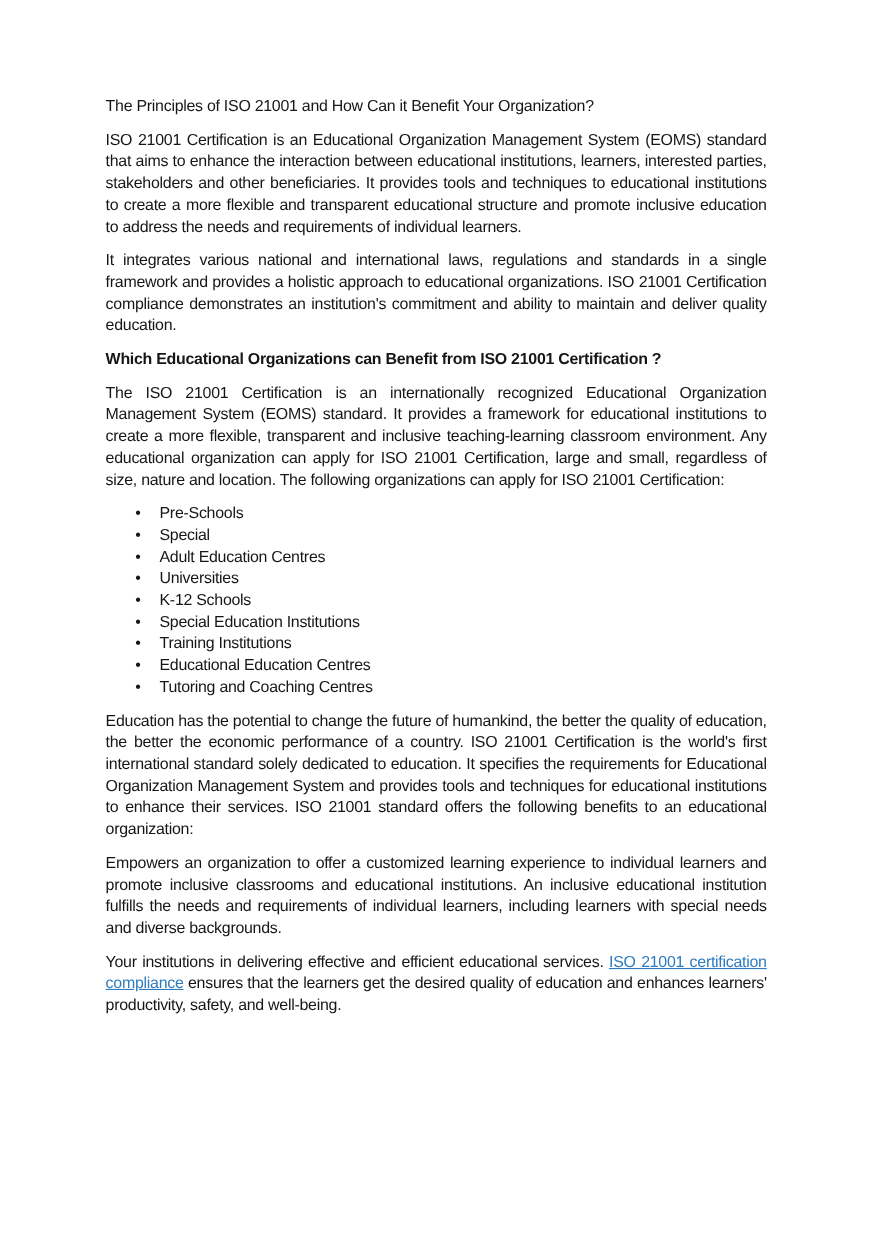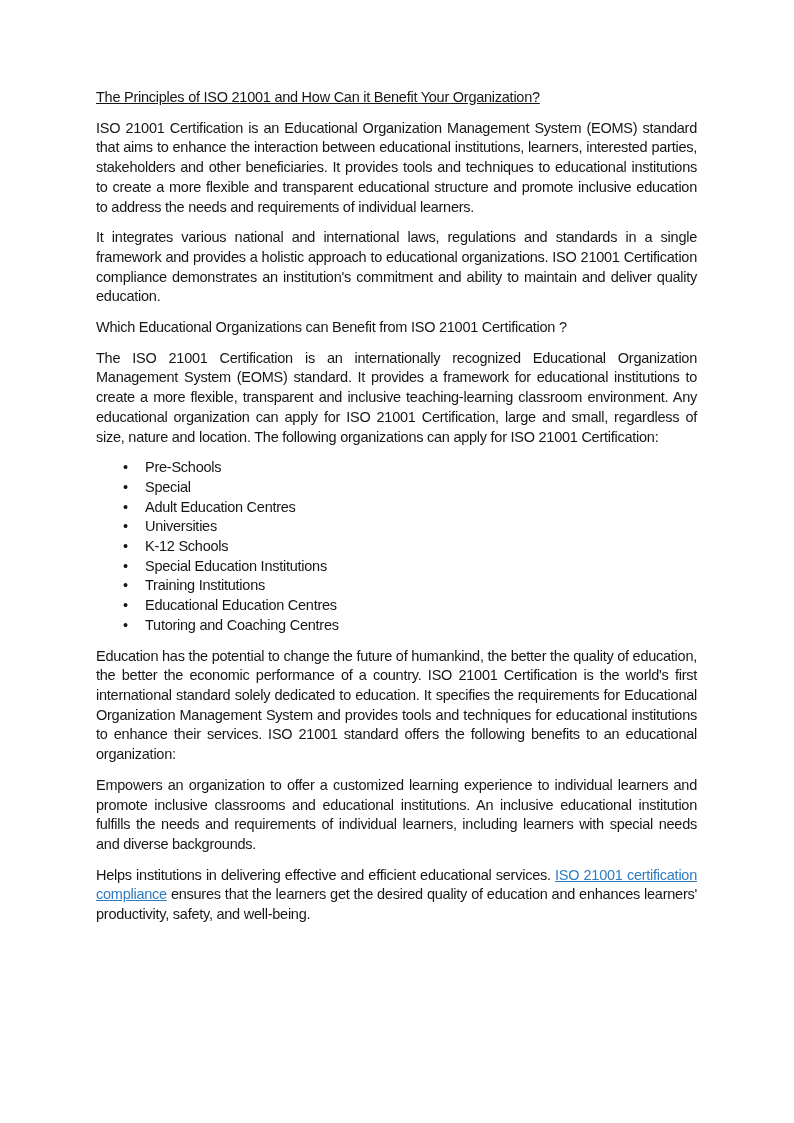--- a/index.html
+++ b/index.html
@@ -26,25 +26,24 @@
   }
   .para {
     margin: 0 0 11px 0;
     text-align: justify;
   }
   .title-line {
     margin: 0 0 11px 0;
     text-align: left;
     font-weight: normal;
     font-size: 14.5px;
-    text-decoration: underline;
   }
   .section-heading {
     margin: 0 0 11px 0;
-    font-weight: normal;
+    font-weight: bold;
     font-size: 14.5px;
     line-height: 19.7px;
     text-align: left;
   }
   ul.org-list {
     list-style: none;
     margin: 0 0 11px 0;
     padding: 0;
   }
   ul.org-list li {
@@ -114,16 +113,16 @@
       <span class="bullet-glyph">•</span>
       <span>Tutoring and Coaching Centres</span>
     </li>
   </ul>
 
 
   <p class="para">Education has the potential to change the future of humankind, the better the quality of education, the better the economic performance of a country. ISO 21001 Certification is the world's first international standard solely dedicated to education. It specifies the requirements for Educational Organization Management System and provides tools and techniques for educational institutions to enhance their services. ISO 21001 standard offers the following benefits to an educational organization:</p>
 
   <p class="para">Empowers an organization to offer a customized learning experience to individual learners and promote inclusive classrooms and educational institutions. An inclusive educational institution fulfills the needs and requirements of individual learners, including learners with special needs and diverse backgrounds.</p>
 
-  <p class="para"><span>Helps institutions in delivering effective and efficient educational services. </span><a class="doc-link" style="color: rgb(46, 123, 192);">ISO 21001 certification compliance</a><span> ensures that the learners get the desired quality of education and enhances learners' productivity, safety, and well-being.</span></p>
+  <p class="para"><span>Your institutions in delivering effective and efficient educational services. </span><a class="doc-link" style="color: rgb(46, 123, 192);">ISO 21001 certification compliance</a><span> ensures that the learners get the desired quality of education and enhances learners' productivity, safety, and well-being.</span></p>
 
 
 </div>
 
 </body></html>

